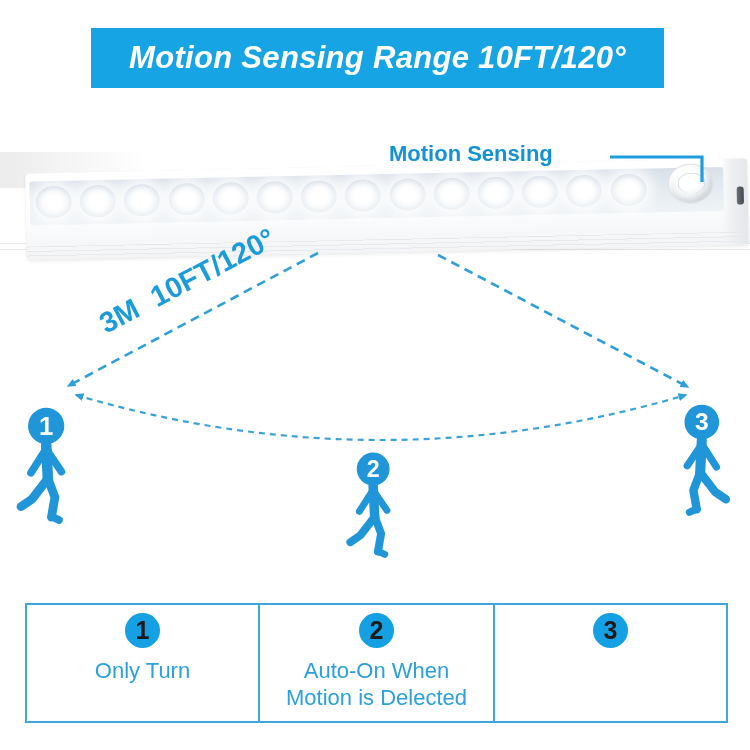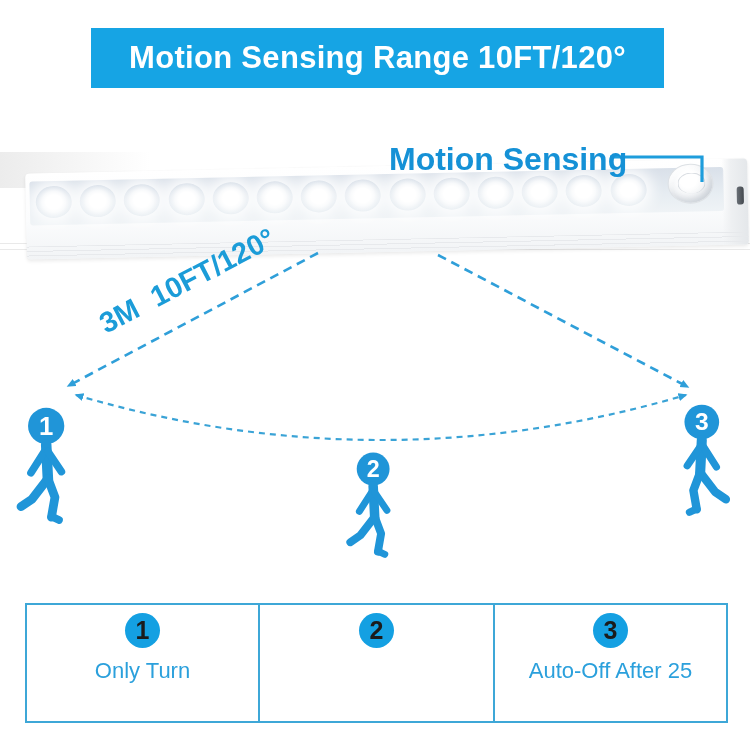--- a/index.html
+++ b/index.html
@@ -14,20 +14,21 @@
   
   .banner {
     position:absolute; left:91px; top:28px; width:573px; height:60px;
     background:#16a4e4;
     display:flex; align-items:center; justify-content:center;
     z-index:4;
   }
   .banner span {
     color:#ffffff; font-size:31px; font-weight:800; letter-spacing:.3px;
     white-space:nowrap;
+    font-style:italic;
   }
 
   
   .bg-wedge {
     position:absolute; left:0; top:152px; width:150px; height:36px;
     background:linear-gradient(90deg,#ececec,rgba(236,236,236,0));
     z-index:0;
   }
   .bg-line { position:absolute; left:0; width:750px; height:1px; background:#e9e9e9; z-index:0; }
 
@@ -72,21 +73,21 @@
   }
   .power-switch {
     position:absolute; right:4px; top:28px; width:7px; height:18px;
     background:linear-gradient(90deg,#6a7077,#43484e);
     border-radius:3px;
   }
 
   
   .motion-label {
     position:absolute; left:389px; top:141px; z-index:3;
-    color:#1591d6; font-size:32px; font-weight:800; white-space:nowrap;
+    color:#1591d6; font-size:22px; font-weight:800; white-space:nowrap;
   }
 
   
   svg.overlay { position:absolute; left:0; top:0; z-index:2; }
 
   
   .info-table {
     position:absolute; left:25px; top:603px; width:703px; height:120px;
     border:2px solid #3ea7d7; display:flex; z-index:1; background:#ffffff;
   }
@@ -197,23 +198,24 @@
     </div>
     <div class="cell-lines">
       <div>Only Turn</div>
     </div>
   </div>
   <div class="info-cell cell-2">
     <div class="num-circle">
       <span>2</span>
     </div>
     <div class="cell-lines">
+      <div>Auto-On When</div>
+      <div>Motion is Delected</div>
     </div>
   </div>
   <div class="info-cell cell-3">
     <div class="num-circle">
       <span>3</span>
     </div>
     <div class="cell-lines">
-      <div>Auto-Off After 25</div>
     </div>
   </div>
 </div>
 
 </body></html>

